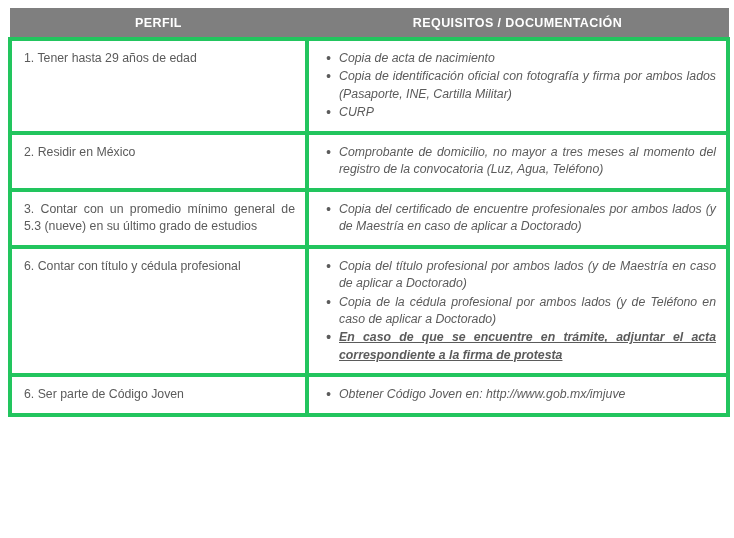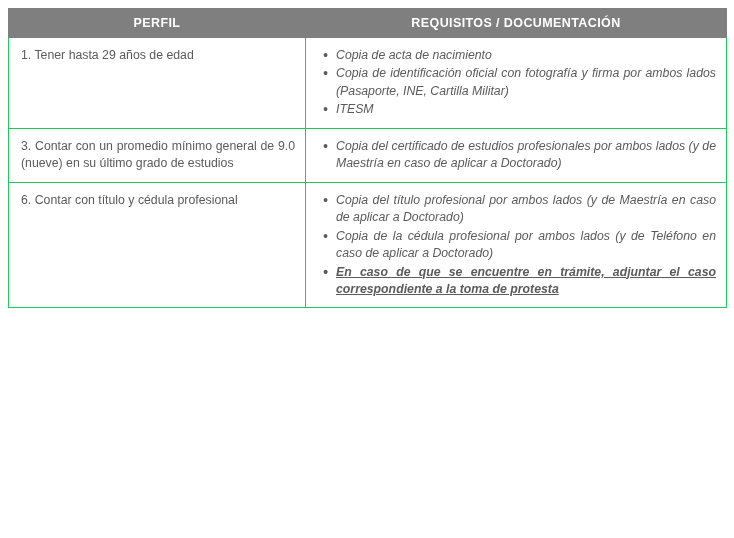--- a/index.html
+++ b/index.html
@@ -35,21 +35,21 @@
     color: #ffffff;
     font-size: 12.5px;
     font-weight: bold;
     letter-spacing: 0.4px;
     text-align: center;
     padding: 7px 4px 7px 4px;
     border: 1px solid #7f7f7f;
     vertical-align: middle;
   }
   tbody td {
-    border: 1px solid #22c55e;
+    border: 4px solid #22c55e;
     vertical-align: top;
     padding: 9px 10px 9px 12px;
     font-size: 12.3px;
     line-height: 1.42;
     color: #5b5b5b;
   }
   tbody td.perfil {
     text-align: justify;
     text-justify: inter-word;
   }
@@ -99,37 +99,53 @@
         <th>REQUISITOS / DOCUMENTACIÓN</th>
       </tr>
     </thead>
     <tbody>
         <tr>
           <td class="perfil">1. Tener hasta 29 años de edad</td>
           <td class="req">
             <ul class="bullets">
               <li>Copia de acta de nacimiento</li>
               <li>Copia de identificación oficial con fotografía y firma por ambos lados (Pasaporte, INE, Cartilla Militar)</li>
-              <li>ITESM</li>
+              <li>CURP</li>
             </ul>
           </td>
         </tr>
         <tr>
-          <td class="perfil">3. Contar con un promedio mínimo general de 9.0 (nueve) en su último grado de estudios</td>
+          <td class="perfil">2. Residir en México</td>
           <td class="req">
             <ul class="bullets">
-              <li>Copia del certificado de estudios profesionales por ambos lados (y de Maestría en caso de aplicar a Doctorado)</li>
+              <li>Comprobante de domicilio, no mayor a tres meses al momento del registro de la convocatoria (Luz, Agua, Teléfono)</li>
+            </ul>
+          </td>
+        </tr>
+        <tr>
+          <td class="perfil">3. Contar con un promedio mínimo general de 5.3 (nueve) en su último grado de estudios</td>
+          <td class="req">
+            <ul class="bullets">
+              <li>Copia del certificado de encuentre profesionales por ambos lados (y de Maestría en caso de aplicar a Doctorado)</li>
             </ul>
           </td>
         </tr>
         <tr>
           <td class="perfil">6. Contar con título y cédula profesional</td>
           <td class="req">
             <ul class="bullets">
               <li>Copia del título profesional por ambos lados (y de Maestría en caso de aplicar a Doctorado)</li>
               <li>Copia de la cédula profesional por ambos lados (y de Teléfono en caso de aplicar a Doctorado)</li>
-              <li class="emph">En caso de que se encuentre en trámite, adjuntar el caso correspondiente a la toma de protesta</li>
+              <li class="emph">En caso de que se encuentre en trámite, adjuntar el acta correspondiente a la firma de protesta</li>
+            </ul>
+          </td>
+        </tr>
+        <tr>
+          <td class="perfil">6. Ser parte de Código Joven</td>
+          <td class="req">
+            <ul class="bullets">
+              <li>Obtener Código Joven en: http://www.gob.mx/imjuve</li>
             </ul>
           </td>
         </tr>
       </tbody>
   </table>
 </div>
 
 </body></html>

